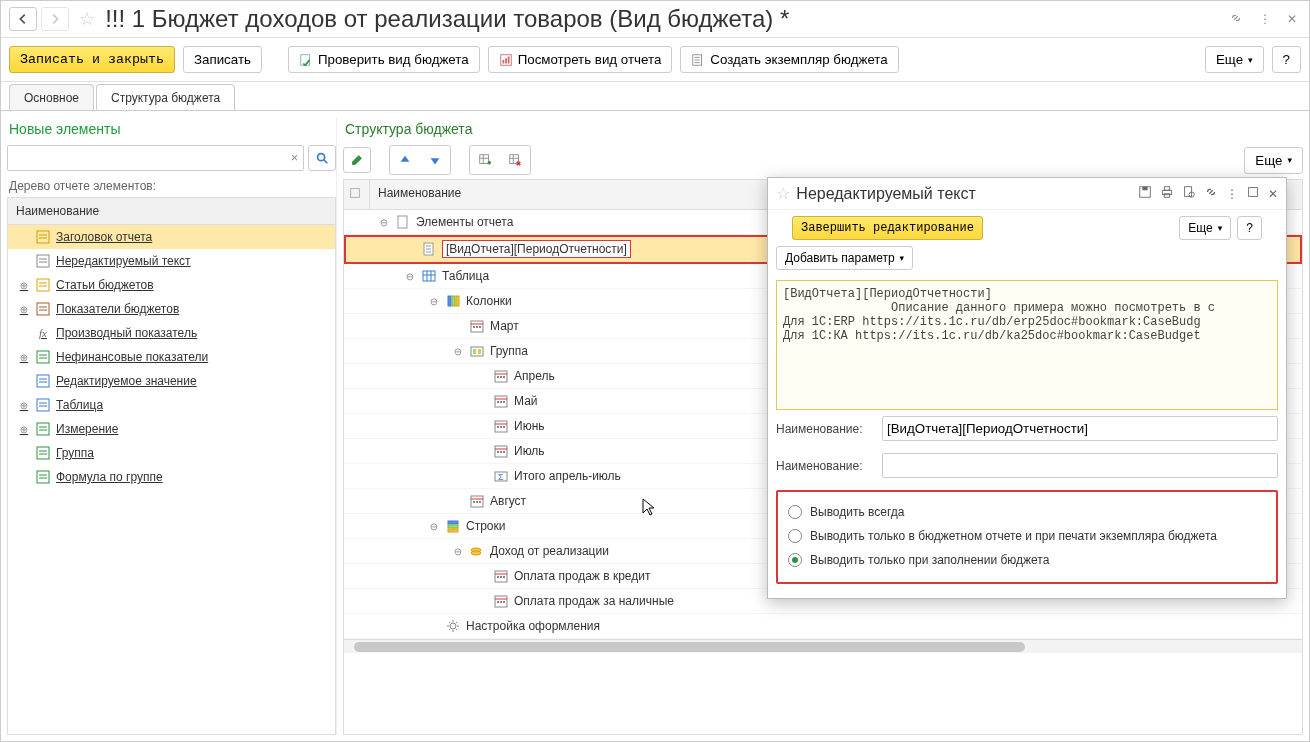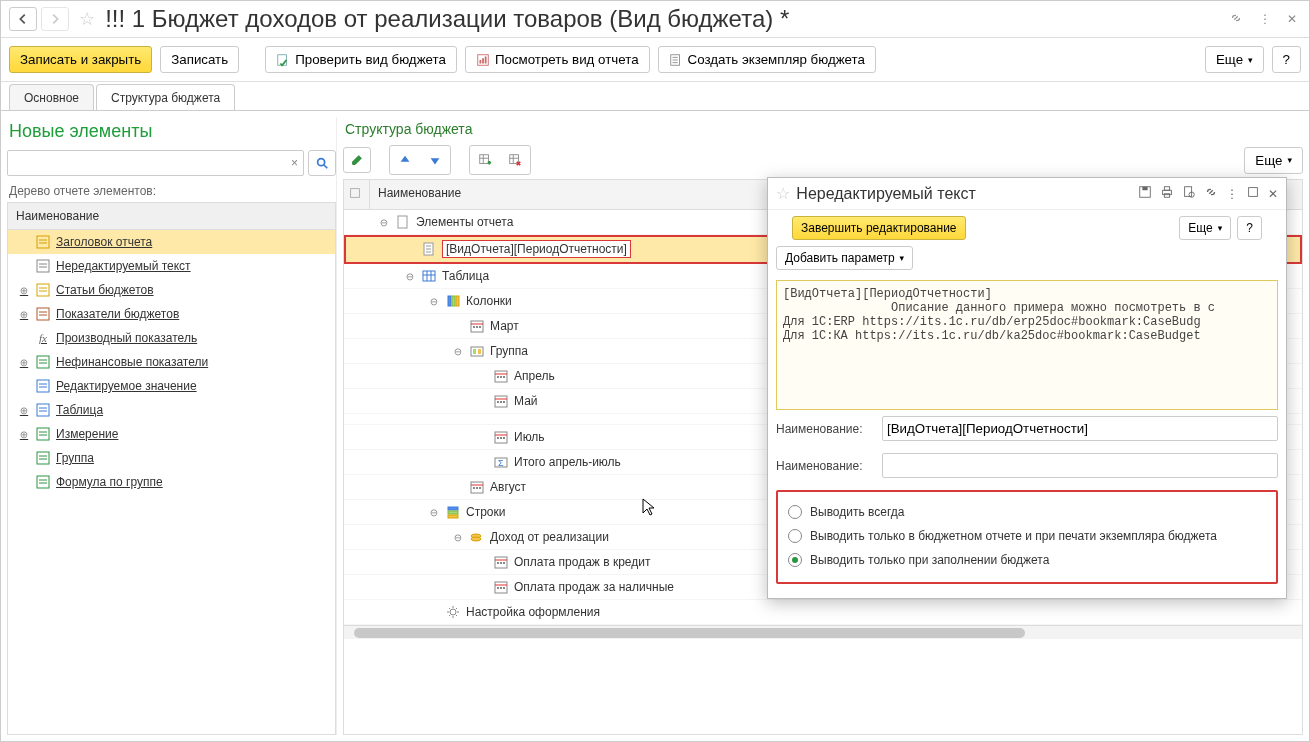--- a/index.html
+++ b/index.html
@@ -51,20 +51,21 @@
     border-radius: 3px;
     cursor: pointer;
     display:inline-flex;
     align-items:center;
     gap:5px;
   }
   .btn-yellow {
     background: linear-gradient(#ffe96f, #ffd83a);
     border-color: #c9b23d;
     font-weight: normal;
+    font-family: Liberation Mono, monospace;
   }
   .btn-white {
     background: #fff;
     border-color: #ccc;
     padding: 5px 10px;
   }
   .toolbar-spacer { flex: 1; }
   .tabs {
     display: flex;
     padding: 0 8px;
@@ -88,21 +89,21 @@
     gap: 6px;
     position: relative;
     overflow:hidden;
   }
   .left-panel {
     width: 330px;
     display: flex;
     flex-direction: column;
     border-right: 1px solid #eee;
   }
-  .panel-title { color: #1e9e3a; font-size: 18px; padding: 4px 2px; }
+  .panel-title { color: #1e9e3a; font-size: 14px; padding: 4px 2px; }
   .panel-title-dark { color: #2c7d2c; font-size: 14px; padding: 4px 2px; }
   .search-row { display: flex; gap: 4px; padding: 4px 0; }
   .search-input {
     flex: 1;
     border: 1px solid #ccc;
     padding: 4px;
     border-radius: 2px;
   }
   .search-input-wrap { position:relative; flex:1; display:flex; }
   .clear-x {
@@ -655,20 +656,33 @@
                     <rect x="6" y="7" width="2" height="2" fill="#888"></rect>
                     <rect x="9" y="7" width="2" height="2" fill="#888"></rect>
                   </svg>
                 </span>
                 <span>Май</span>
               </div>
               <div class="c3"></div>
             </div>
             <div class="struct-row">
               <div class="c1"></div>
+              <div class="c2 pad-4">
+                <span class="tree-expander"></span>
+                <span class="mini-icon">
+                  <svg width="14" height="14">
+                    <rect x="1" y="2" width="12" height="11" fill="none" stroke="#888"></rect>
+                    <line x1="1" y1="5" x2="13" y2="5" stroke="#d33"></line>
+                    <rect x="3" y="7" width="2" height="2" fill="#888"></rect>
+                    <rect x="6" y="7" width="2" height="2" fill="#888"></rect>
+                    <rect x="9" y="7" width="2" height="2" fill="#888"></rect>
+                  </svg>
+                </span>
+                <span>Июнь</span>
+              </div>
               <div class="c3"></div>
             </div>
             <div class="struct-row">
               <div class="c1"></div>
               <div class="c2 pad-4">
                 <span class="tree-expander"></span>
                 <span class="mini-icon">
                   <svg width="14" height="14">
                     <rect x="1" y="2" width="12" height="11" fill="none" stroke="#888"></rect>
                     <line x1="1" y1="5" x2="13" y2="5" stroke="#d33"></line>

